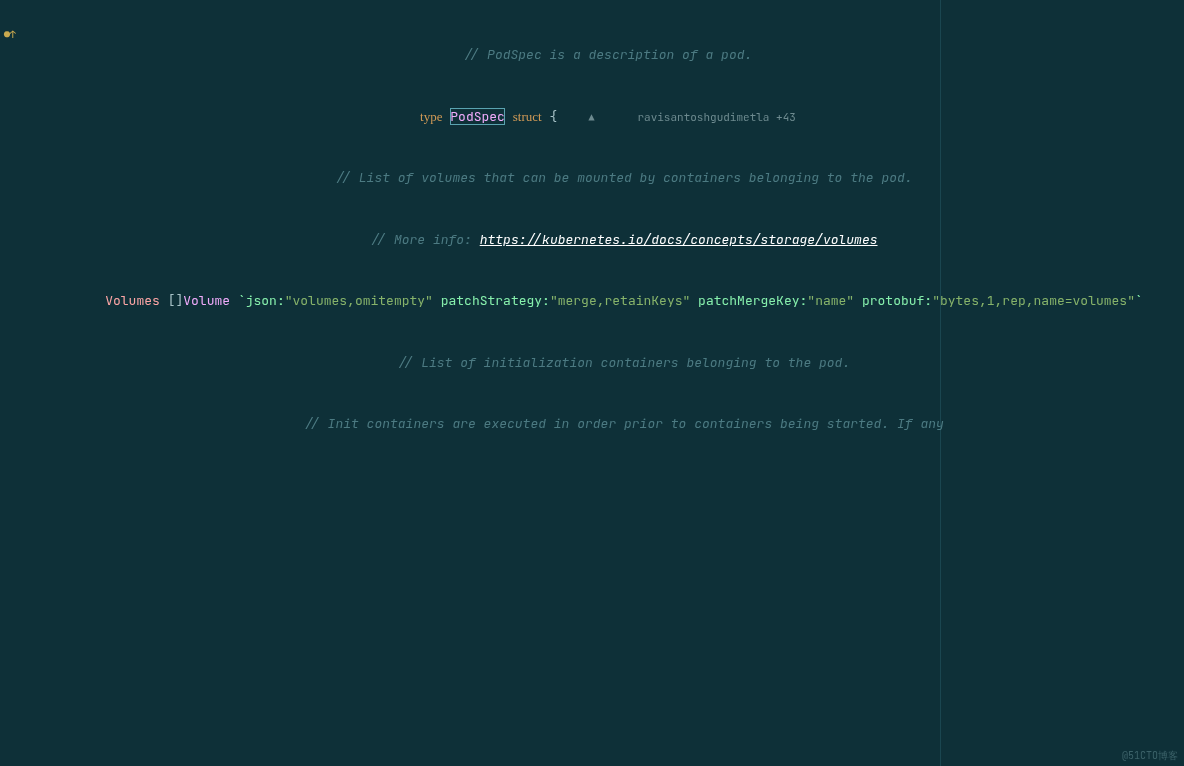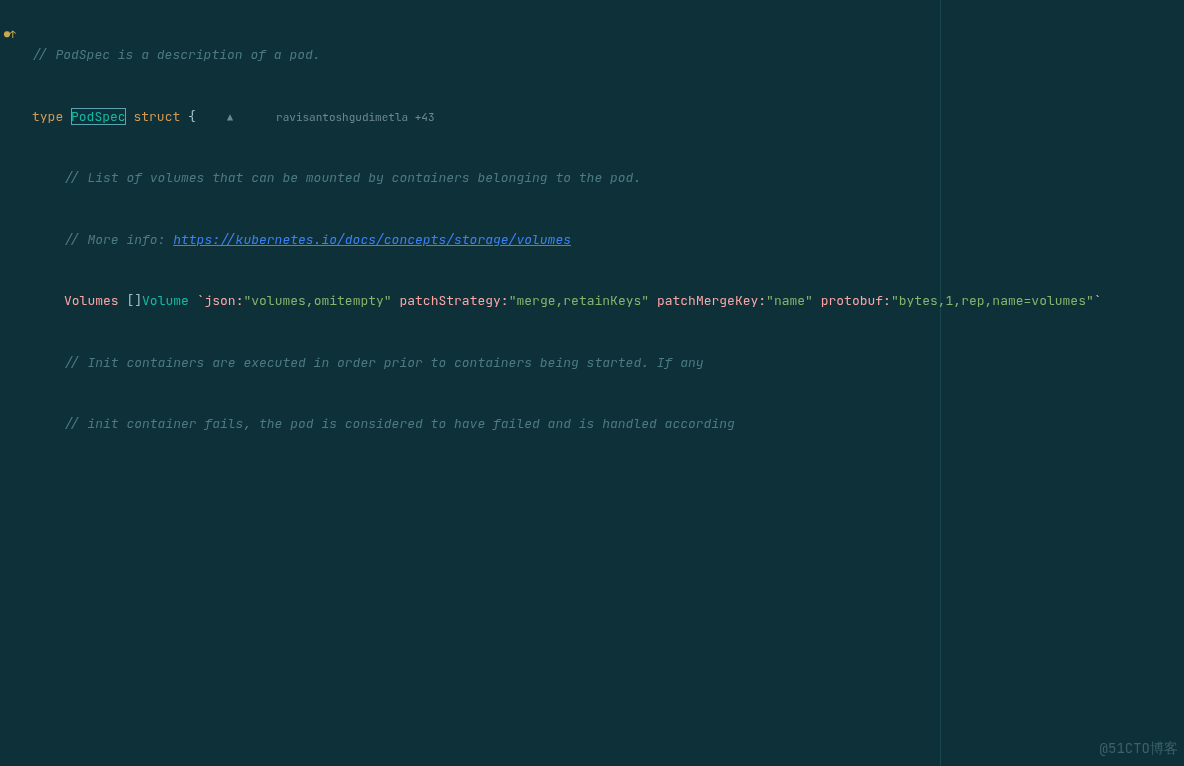--- a/index.html
+++ b/index.html
@@ -16,53 +16,53 @@
   }
   .gutter {
     position:absolute; left:0; top:0; width:28px; height:766px;
     background:#0e3038;
   }
   .gutter-icon { position:absolute; left:4px; width:16px; height:16px; }
   .code {
     position:absolute; left:28px; top:4px; right:0;
     white-space:pre; color:#4c7a82;
   }
-  .ln { height:20.5px; padding-left:4px; }
+  .ln { height:20.5px; padding-left:4px;text-align:center; }
   .ind1 { padding-left:36px; }
   .cmt { color:#4c7a82; }
-  .kw  { color:#d19a56; font-style:normal; }
-  .type{ color:#14b8a6; font-style:normal; }
+  .kw  { color:#d19a56; font-style:normal;font-family:Liberation Serif, serif; }
+  .type{ color:#f0abfc; font-style:normal; }
   .ident{ color:#fca5a5; font-style:normal; }
   .pun { color:#a8c3c8; font-style:normal; }
   .str { color:#87b36a; font-style:normal; }
-  .tag { color:#fca5a5; font-style:normal; }
-  .link{ color:#3b82f6; text-decoration:underline; text-decoration-style:solid; }
+  .tag { color:#86efac; font-style:normal; }
+  .link{ color:#ffffff; text-decoration:underline; text-decoration-style:solid; }
   .auth { color:#6d8a8f; font-style:normal; font-size:11px;margin-left:41px; }
   .auth-icon { color:#6d8a8f; font-style:normal; font-size:10px; margin-right:2px; }
   .vline { position:absolute; top:0; width:1px; height:766px; background:#1a4650; }
-  .wm { position:absolute; right:6px; bottom:8px; color:#3c6269; font-size:14px; font-style:normal; }
+  .wm { position:absolute; right:6px; bottom:0; color:#3c6269; font-size:10px; font-style:normal; }
   .hl { outline:1px solid #5aa3b0; outline-offset:-1px; }
 </style>
 </head>
 <body>
 
 <div class="vline" style="left:940px"></div>
 
 <div class="gutter">
   <span class="gutter-icon" style="top:25px;color:#c9a94f;font-size:10px">●↑</span>
 </div>
 
 <div class="code">
   <div class="ln cmt">// PodSpec is a description of a pod.</div>
   <div class="ln"><span class="kw">type</span> <span class="type hl">PodSpec</span> <span class="kw">struct</span> <span class="pun">{</span>    <span class="auth-icon">▲</span><span class="auth"><span>ravisantoshgudimetla</span> <span>+43</span></span></div>
   <div class="ln ind1 cmt">// List of volumes that can be mounted by containers belonging to the pod.</div>
   <div class="ln ind1 cmt"><span>// More info: </span><span class="link">https://kubernetes.io/docs/concepts/storage/volumes</span></div>
   <div class="ln ind1"><span class="ident">Volumes</span> <span class="pun">[]</span><span class="type">Volume</span> <span class="tag">`json:</span><span class="str">"volumes,omitempty"</span><span class="tag"> patchStrategy:</span><span class="str">"merge,retainKeys"</span><span class="tag"> patchMergeKey:</span><span class="str">"name"</span><span class="tag"> protobuf:</span><span class="str">"bytes,1,rep,name=volumes"</span><span class="tag">`</span></div>
+  <div class="ln ind1 cmt">// List of initialization containers belonging to the pod.</div>
   <div class="ln ind1 cmt">// Init containers are executed in order prior to containers being started. If any</div>
-  <div class="ln ind1 cmt">// init container fails, the pod is considered to have failed and is handled according</div>
   
   
   
   
   
   
   
   
   
   

